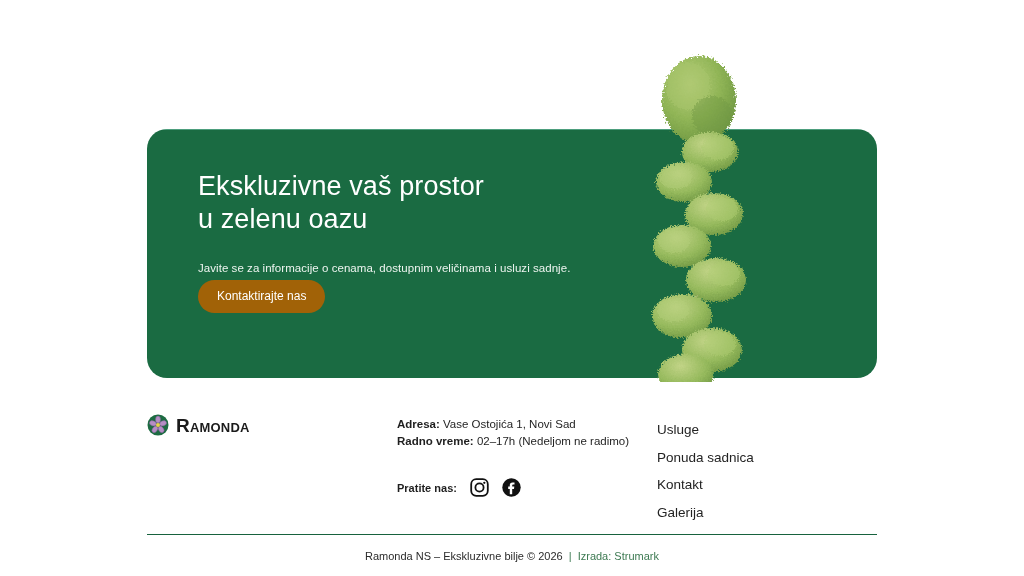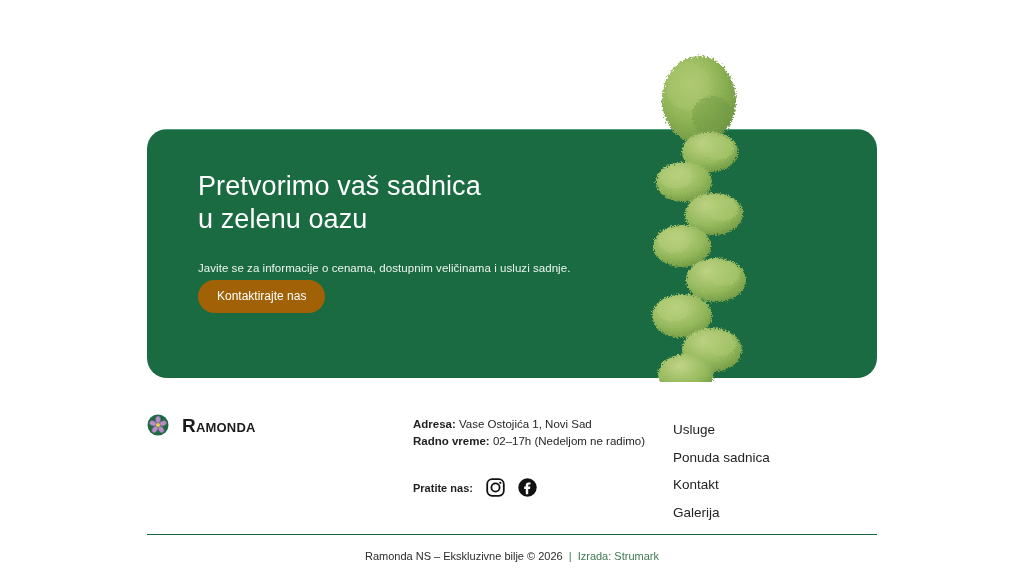--- a/index.html
+++ b/index.html
@@ -111,21 +111,21 @@
     width: 730px;
     display: flex;
     align-items: flex-start;
   }
 
   .col-brand { width: 250px; }
 
   .logo-row {
     display: flex;
     align-items: center;
-    gap: 13px;
+    gap: 7px;
   }
   .logo-mark {
     width: 22px;
     height: 22px;
     flex: 0 0 22px;
   }
   .logo-mark svg { display: block; }
   .logo-word {
     font-size: 19px;
     font-weight: 700;
@@ -136,21 +136,21 @@
   }
   .brand-desc {
     margin: 0;
     padding-top: 18px;
     font-size: 11.5px;
     line-height: 16px;
     color: #2a2a2a;
     max-width: 195px;
   }
 
-  .col-contact { width: 250px; padding-top: 2px; margin-left: 16px; }
+  .col-contact { width: 250px; padding-top: 2px; }
   .contact-line {
     font-size: 11.5px;
     line-height: 17px;
     color: #1f1f1f;
     white-space: nowrap;
   }
   .contact-line b { font-weight: 700; }
   .social-row {
     display: flex;
     align-items: center;
@@ -211,21 +211,21 @@
 <body>
 
 <div class="page">
 
   <div class="hero-wrap">
     <div class="hero-panel">
       <div class="hero-top-hairline"></div>
     </div>
 
     <div class="hero-text">
-      <h1 class="hero-title">Pretvorimo vaš sadnica
+      <h1 class="hero-title">Ekskluzivne vaš prostor
 u zelenu oazu</h1>
       <p class="hero-sub">Javite se za informacije o cenama, dostupnim veličinama i usluzi sadnje.</p>
     </div>
 
     <button class="hero-cta">Kontaktirajte nas</button>
   </div>
 
   <div class="tree">
     <svg viewBox="0 0 120 352" xmlns="http://www.w3.org/2000/svg">
       <defs>

